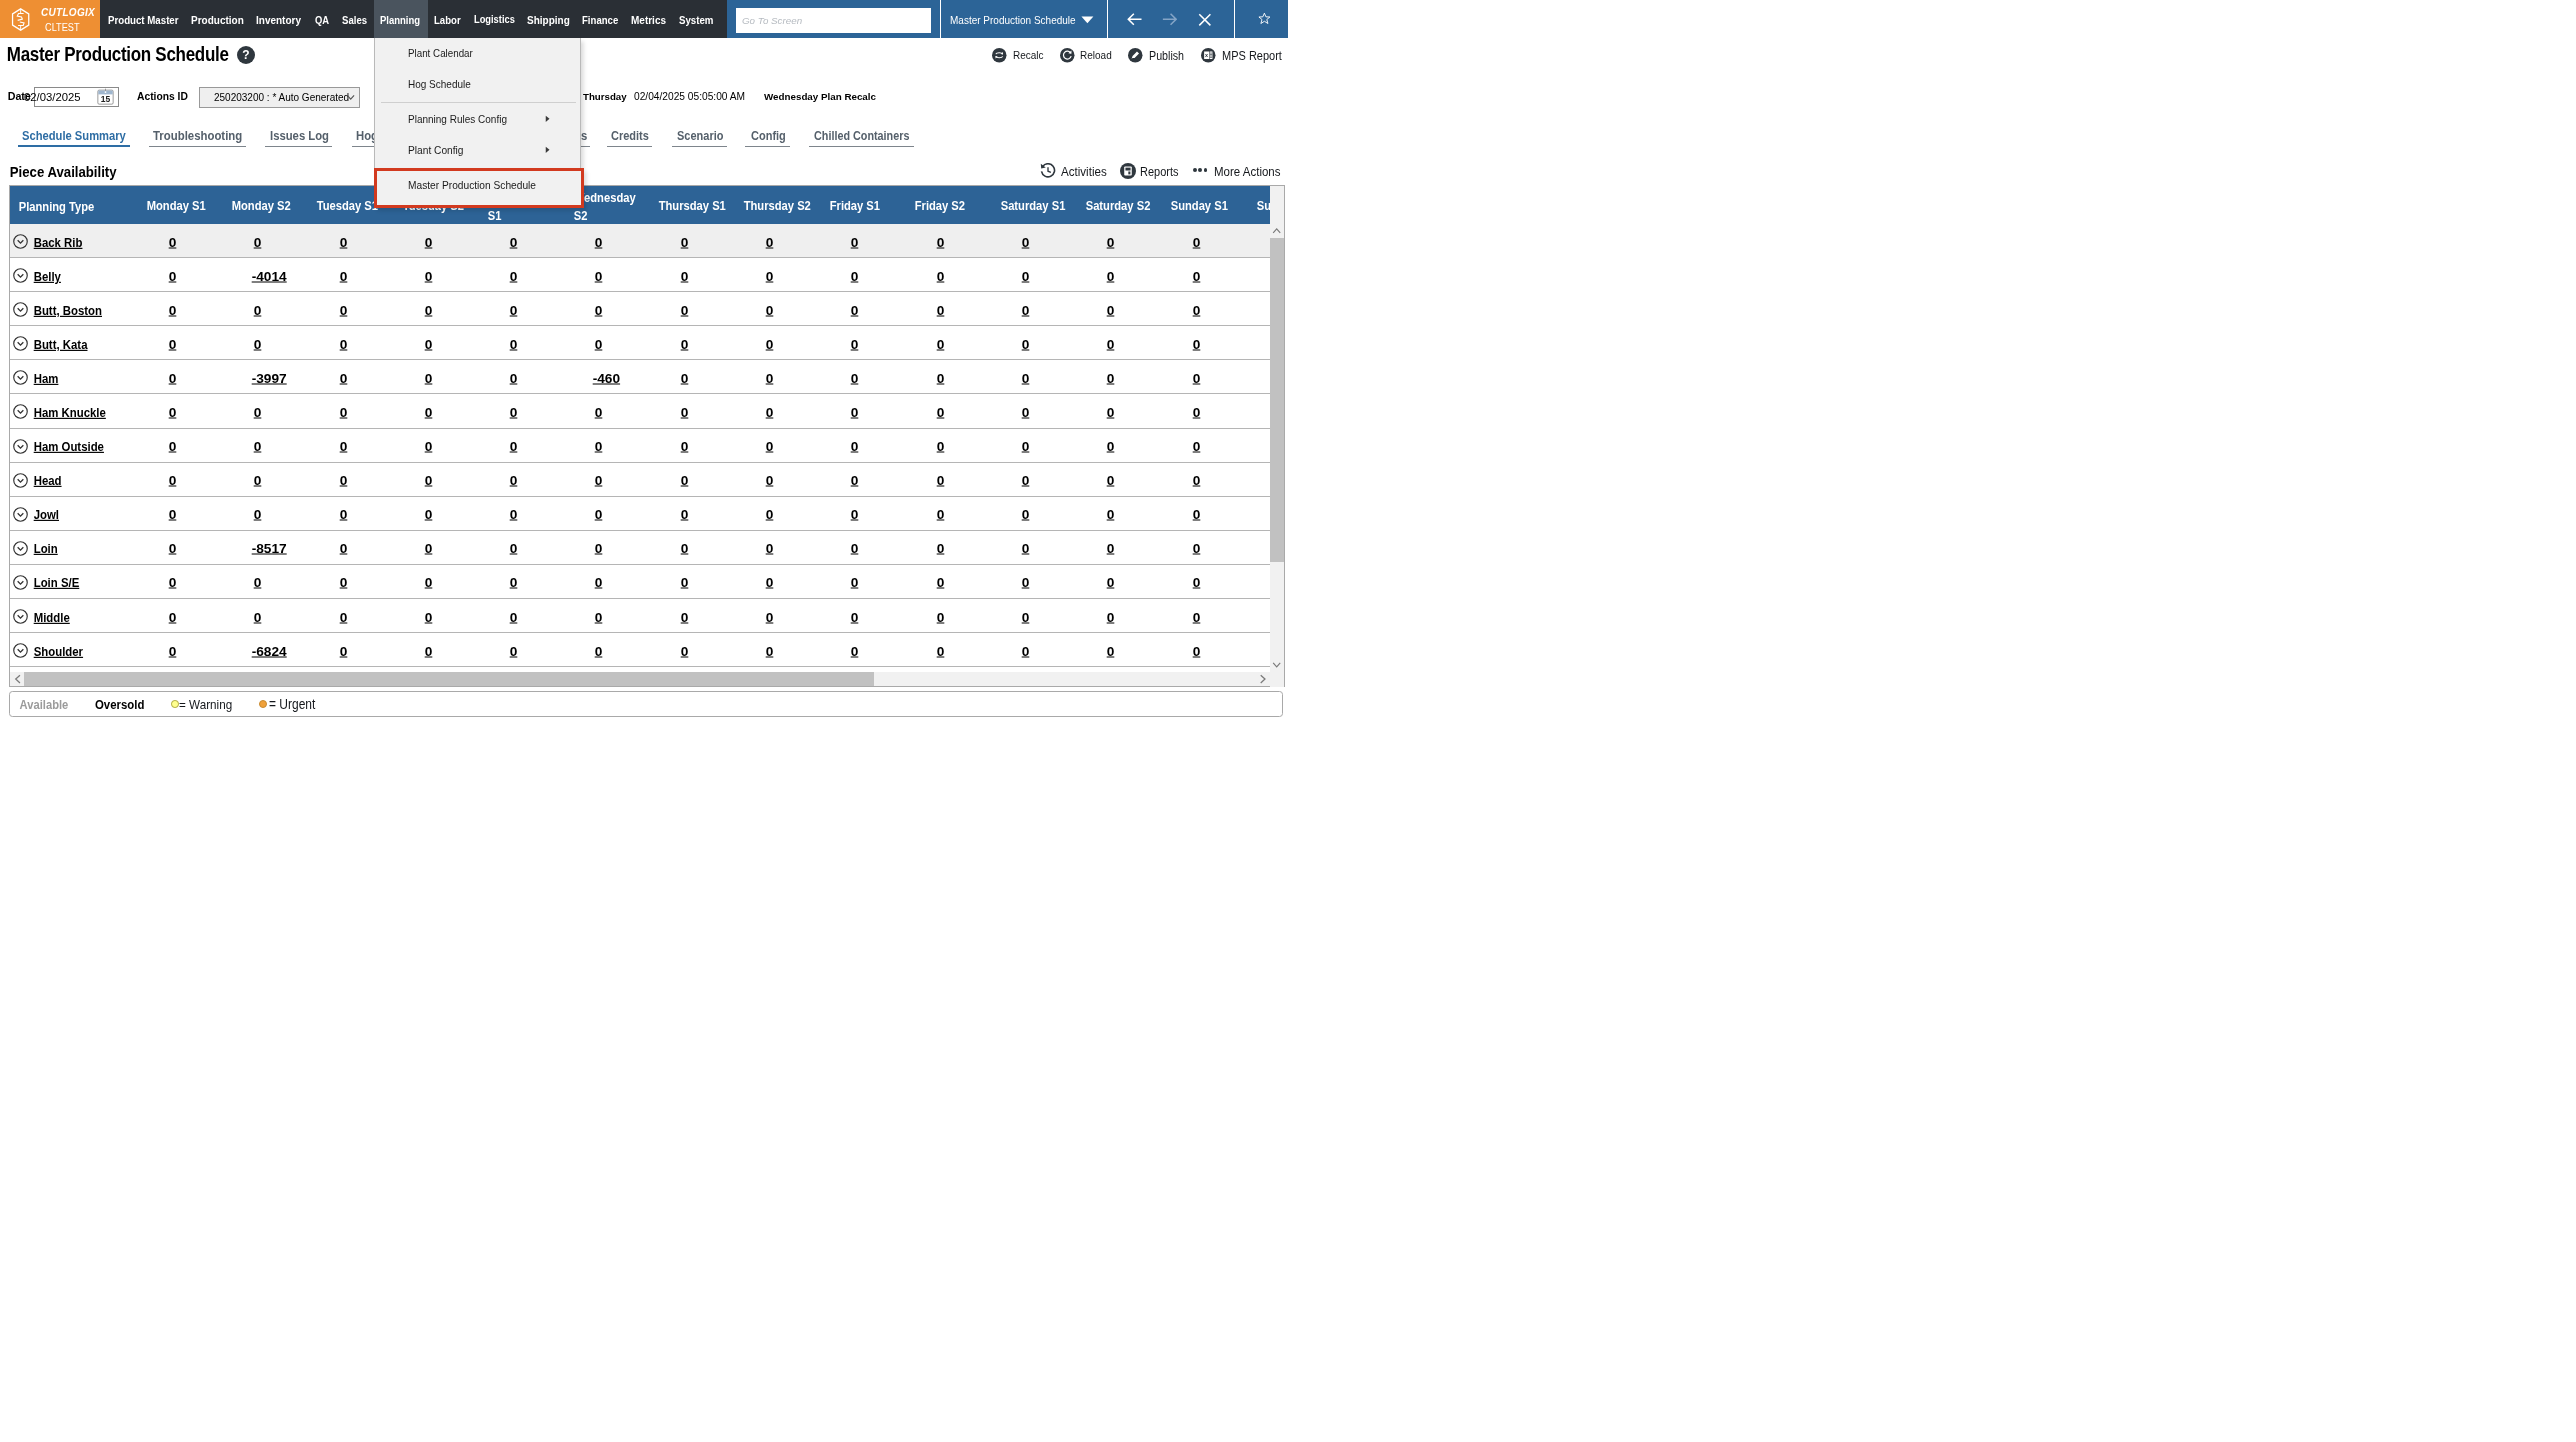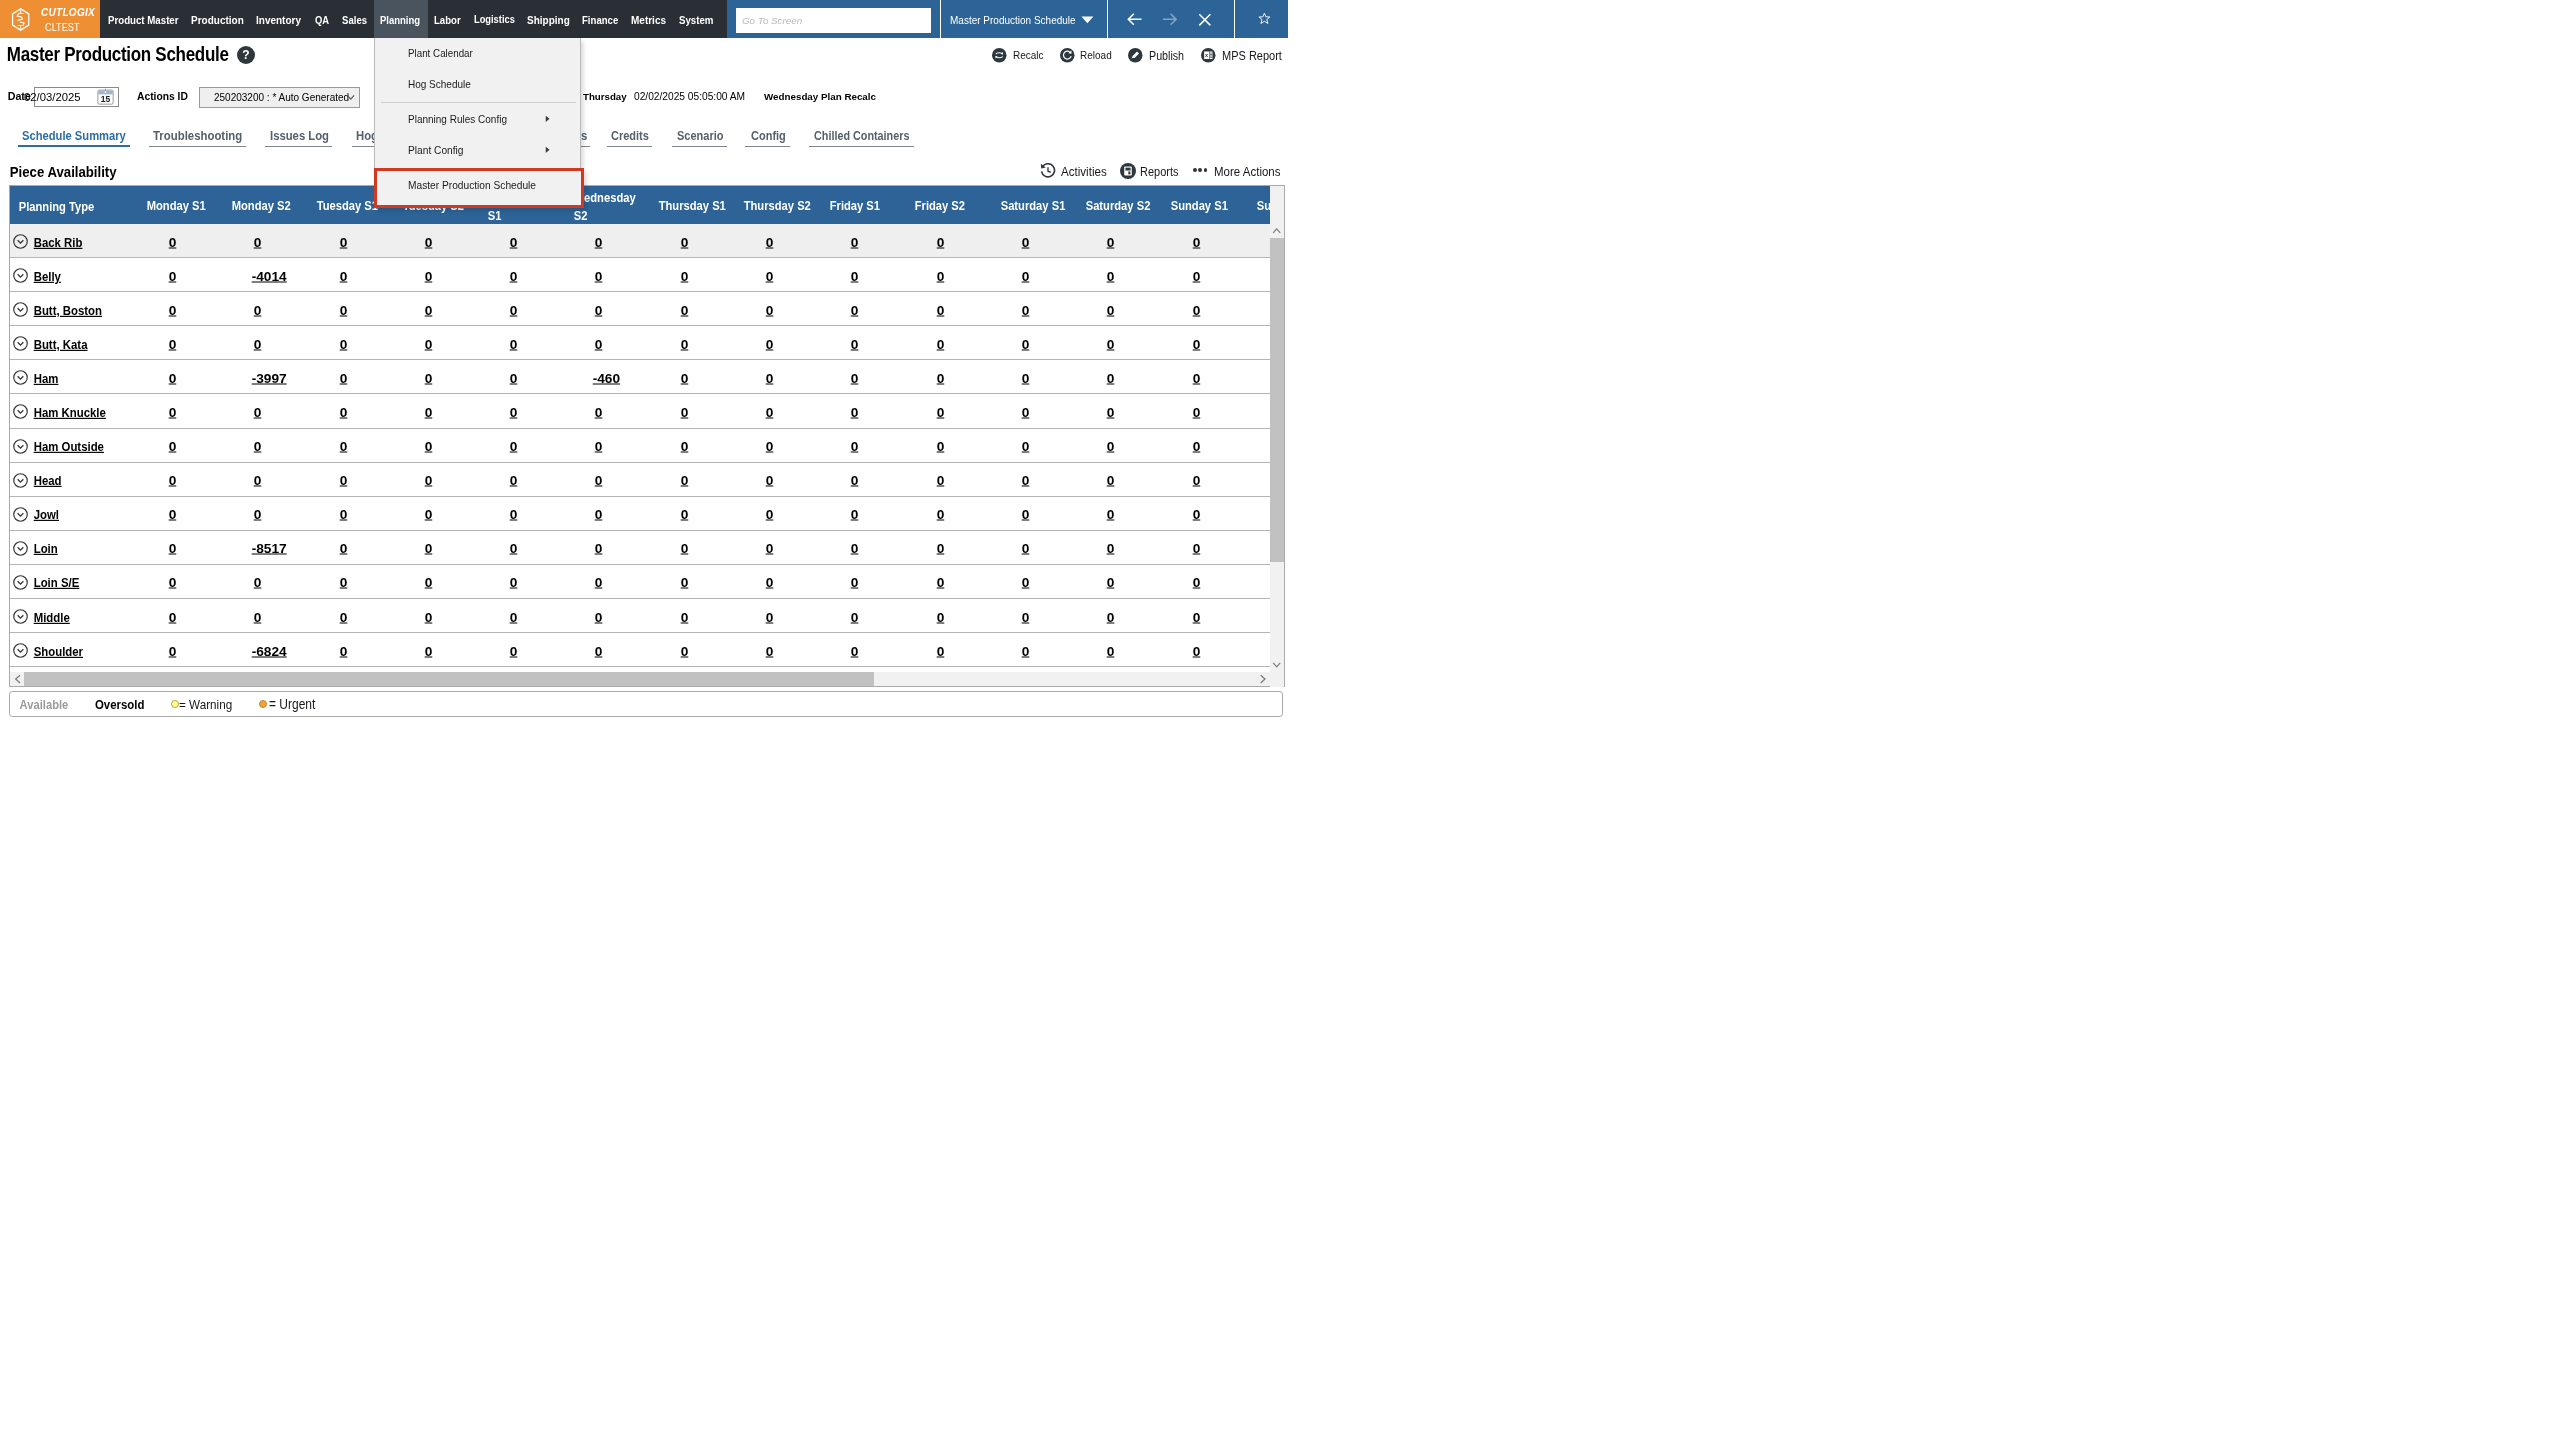--- a/index.html
+++ b/index.html
@@ -100,21 +100,21 @@
     <rect x="9.5" y="0.8" width="1" height="2.6" fill="#8a8a8a"></rect>
 <text x="10" y="16.5" font-size="10" font-weight="bold" fill="#222" text-anchor="middle">15</text>
 </svg>
 <div class="t" style="left:137px;top:96px;font-size:10.3px;font-weight:bold;color:#000;">Actions ID</div>
 <div class="abs" style="left:199px;top:87px;width:161px;height:21px;border:0.9px solid #999;background:#efefef;"></div>
 <div class="t" style="left:214px;top:97px;font-size:10px;color:#000;">250203200 : * Auto Generated</div>
 <svg class="abs" style="left:346px;top:94px" width="9.4" height="6.8" viewBox="0 0 11 8">
     <path d="M1.5 1.5 L5.5 6 L9.5 1.5" stroke="#555" stroke-width="1.3" fill="none"></path>
   </svg>
 <div class="t" style="left:583px;top:96px;font-size:9.7px;font-weight:bold;color:#000;">Thursday</div>
-<div class="t" style="left:634px;top:96px;font-size:10.2px;color:#000;">02/02/2025 05:05:00 AM</div>
+<div class="t" style="left:634px;top:96px;font-size:10.2px;color:#000;">02/04/2025 05:05:00 AM</div>
 <div class="t" style="left:764px;top:96px;font-size:9.8px;font-weight:bold;color:#000;">Wednesday Plan Recalc</div>
 <div class="ts" style="left:22px;top:135px;font-size:11.2px;font-weight:bold;color:#2e6da4;">Schedule Summary</div>
 <div class="ts" style="left:153px;top:135px;font-size:11.4px;font-weight:bold;color:#55606b;">Troubleshooting</div>
 <div class="ts" style="left:270px;top:135px;font-size:11.3px;font-weight:bold;color:#55606b;">Issues Log</div>
 <div class="ts" style="left:356px;top:135px;font-size:11.3px;font-weight:bold;color:#55606b;">Hog Sales</div>
 <div class="ts" style="left:527px;top:135px;font-size:11.3px;font-weight:bold;color:#55606b;">Exceptions</div>
 <div class="ts" style="left:611px;top:135px;font-size:11px;font-weight:bold;color:#55606b;">Credits</div>
 <div class="ts" style="left:677px;top:135px;font-size:11px;font-weight:bold;color:#55606b;">Scenario</div>
 <div class="ts" style="left:751px;top:135px;font-size:11px;font-weight:bold;color:#55606b;">Config</div>
 <div class="ts" style="left:814px;top:135px;font-size:10.8px;font-weight:bold;color:#55606b;">Chilled Containers</div>

